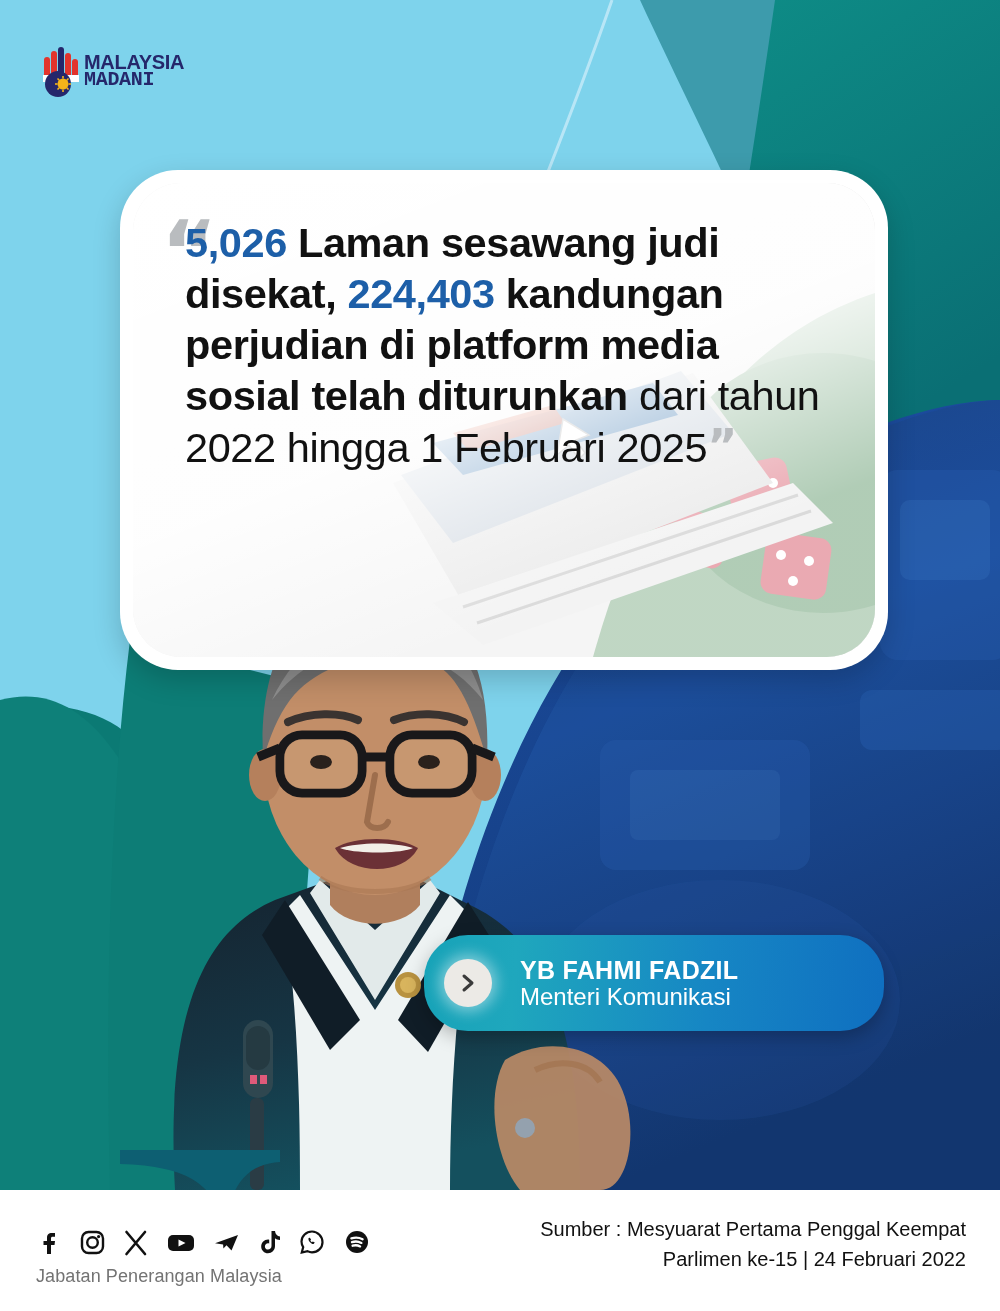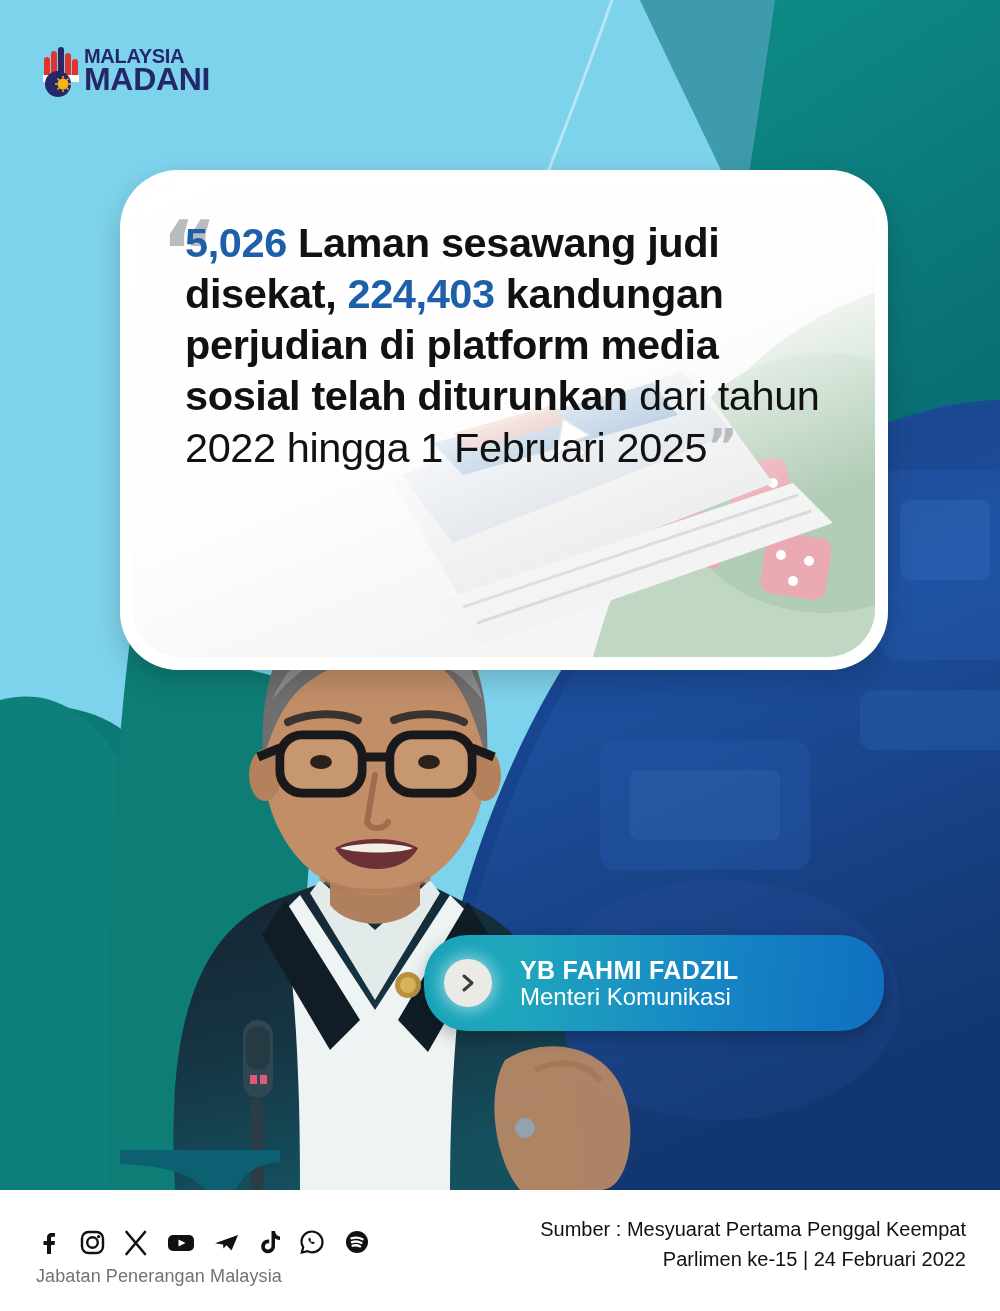--- a/index.html
+++ b/index.html
@@ -15,21 +15,21 @@
   
   .bg { position:absolute; left:0; top:0; width:1000px; height:1190px; overflow:hidden; }
   .bg-svg { position:absolute; left:0; top:0; }
 
   
   .logo { position:absolute; left:38px; top:45px; display:flex; align-items:center; }
   .logo-mark { width:46px; height:52px; position:relative; }
   .logo-text { display:flex; flex-direction:column; line-height:0.92; }
   .logo-text span { font-weight:bold; color:#25276b; letter-spacing:-0.3px; }
   .logo-l1 { font-size:20px; }
-  .logo-l2 { font-size:32px; }
+  .logo-l2 { font-size:20px;font-family:Liberation Mono, monospace; }
 
   
   .card {
     position:absolute; left:120px; top:170px; width:768px; height:500px;
     border-radius:58px;
     background:#ffffff;
     box-shadow:0 10px 28px rgba(0,0,0,.18);
     overflow:hidden;
   }
   .card-inner {

